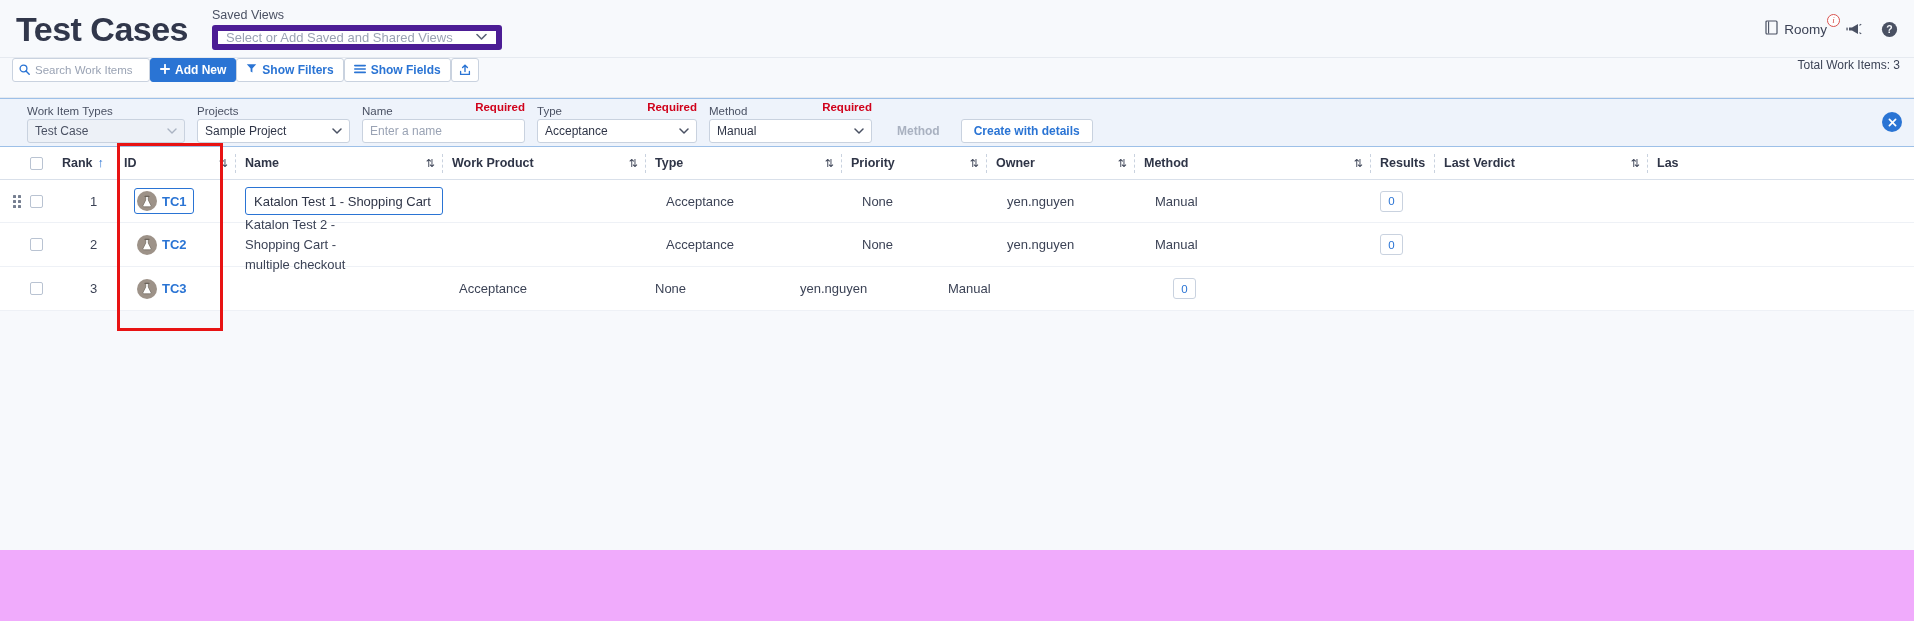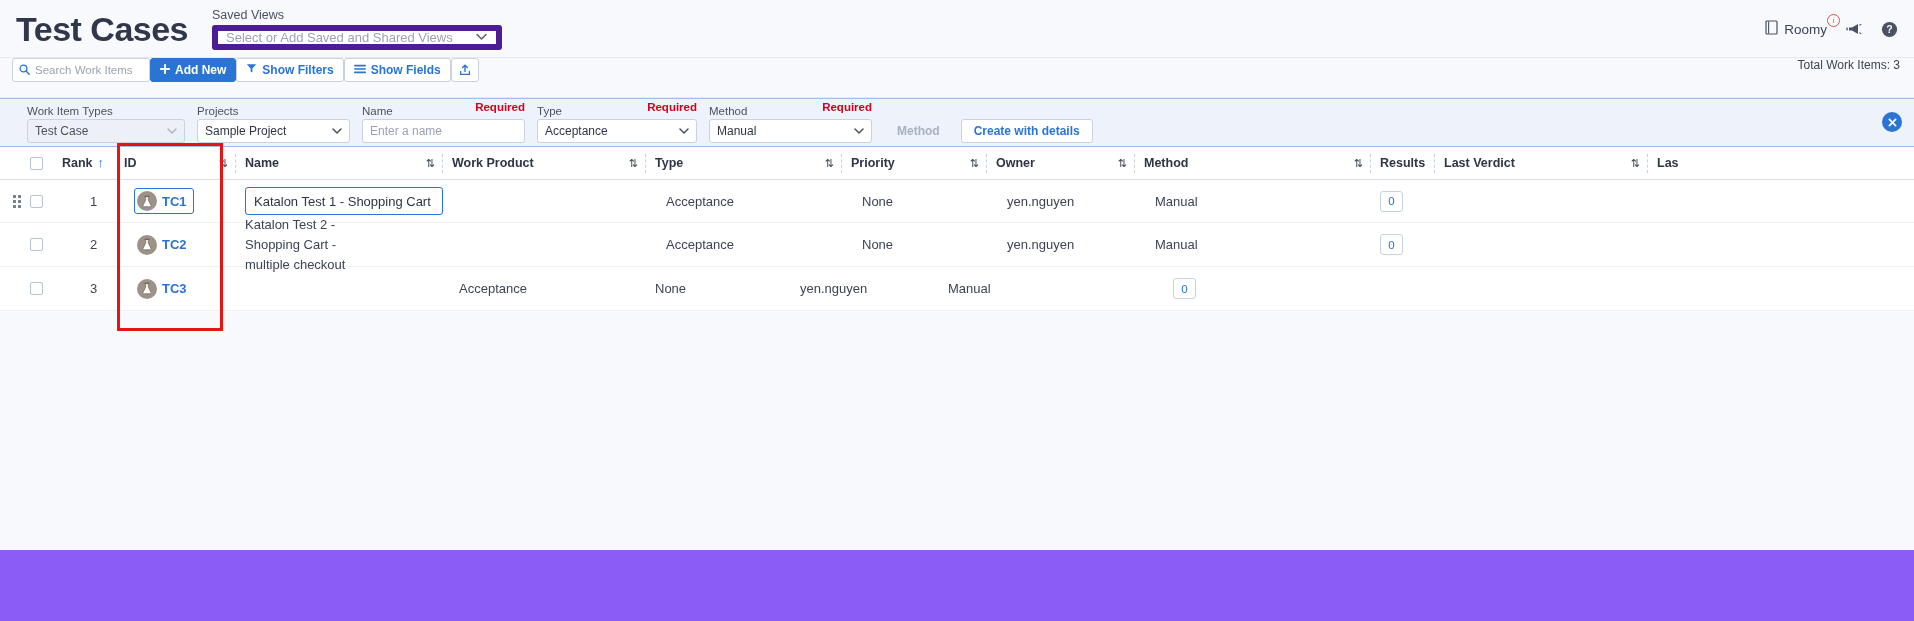--- a/index.html
+++ b/index.html
@@ -7,21 +7,21 @@
     margin: 0; padding: 0;
     width: 1914px; height: 621px;
     background: #ffffff;
     font-family: "Liberation Sans", sans-serif;
     -webkit-font-smoothing: antialiased;
   }
   .page {
     position: relative;
     width: 1914px; height: 621px;
     overflow: hidden;
-    background: #8b5cf6;
+    background: #f0abfc;
   }
 
   
   .topbar {
     position: relative;
     height: 58px;
     background: #f7f9fc;
     border-bottom: 1px solid #e6eaf0;
     display: flex;
     align-items: center;

